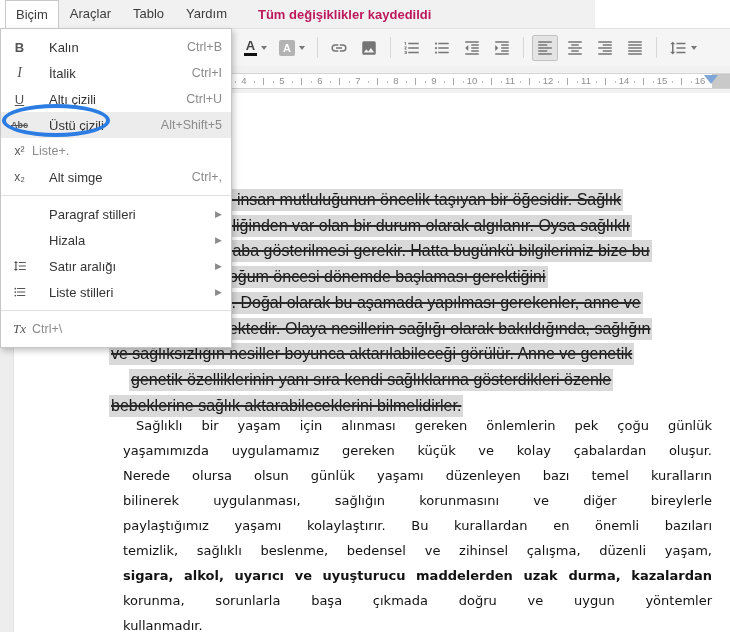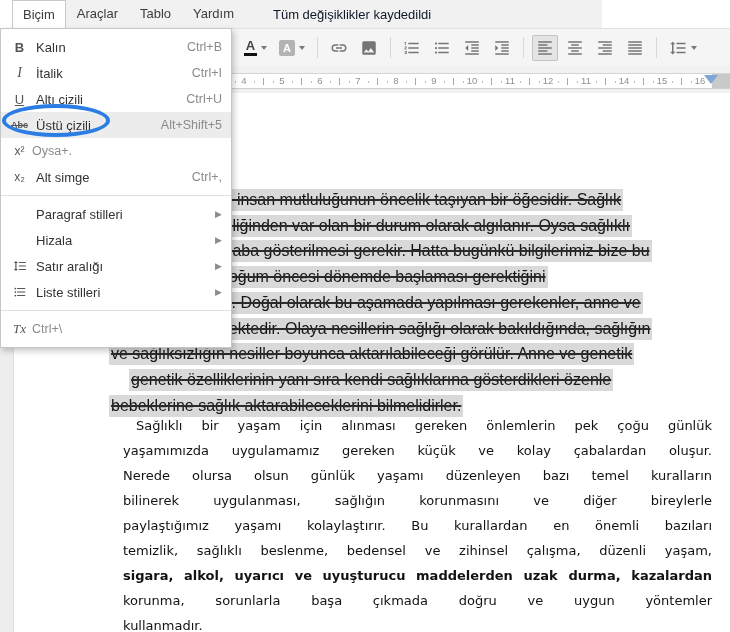--- a/index.html
+++ b/index.html
@@ -5,30 +5,30 @@
   * { box-sizing: border-box; margin: 0; padding: 0; }
   html,body { width: 730px; height: 632px; }
   body {
     position: relative; overflow: hidden; background: #fff;
     font-family: "Liberation Sans", sans-serif;
     -webkit-font-smoothing: antialiased;
   }
 
   
   .menubar {
-    position: absolute; left:12px; top:0; width:590px; height:28px;
+    position: absolute; left:5px; top:0; width:590px; height:28px;
     background:#f1f1f1; display:flex; align-items:center; z-index:5;
     font-size:13px; color:#3c3c3c;
   }
   .menu-tab { padding:0 11px; height:28px; line-height:28px; cursor:default; }
   .menu-tab.active {
     background:#fff; border:1px solid #c9c9c9; border-bottom:none;
     padding:0 10px;
   }
-  .statusmsg { margin-left:28px; color:#0f172a; font-size:13px; }
+  .statusmsg { margin-left:20px; color:#be185d; font-size:13px;font-weight:bold; }
 
   
   .toolbar {
     position: absolute; left:0; top:28px; width:730px; height:38px;
     background:#f5f5f5; border-top:1px solid #e2e2e2;
     display:flex; align-items:center; padding-left:238px; z-index:1;
   }
   .tb-btn {
     height:26px; min-width:26px; margin:0 2px; padding:0 3px;
     display:flex; align-items:center; justify-content:center;
@@ -87,21 +87,21 @@
   
   .popup {
     position:absolute; left:0; top:28px; width:232px;
     background:#fff; border:1px solid #c6c6c6;
     box-shadow:2px 3px 6px rgba(0,0,0,.22);
     padding:5px 0; z-index:10; font-size:13px; color:#333;
   }
   .fm-row { height:26px; display:flex; align-items:center; padding:0 9px 0 6px; cursor:default; }
   .fm-row.hl { background:#ececec; }
   .fm-ic { width:25px; display:flex; justify-content:center; align-items:center; color:#555; flex:none; }
-  .fm-lab { flex:1; margin-left:4px; }
+  .fm-lab { flex:1; margin-left:17px; }
   .fm-sc { color:#8b8b8b; font-size:12.5px; }
   .fm-arr { color:#8b8b8b; font-size:9px; }
   .fm-divider { height:1px; background:#e0e0e0; margin:5px 0; }
 
   .bold-icon { font-weight:bold; font-size:13px; }
   .italic-icon { font-family:"Liberation Serif", serif; font-style:italic; font-size:14px; }
   .underline-icon { text-decoration:underline; font-size:13px; }
   .strikethrough-icon { font-size:9px; font-weight:bold; text-decoration:line-through; }
   .superscript-icon, .subscript-icon { font-size:12px; }
   .clear-formatting-icon { font-family:"Liberation Serif", serif; font-style:italic; font-size:13px; }
@@ -334,21 +334,21 @@
       <span class="fm-ic">
         <span class="strikethrough-icon">Abc</span>
       </span>
       <span class="fm-lab">Üstü çizili</span>
       <span class="fm-sc">Alt+Shift+5</span>
     </div>
     <div class="fm-row">
       <span class="fm-ic">
         <span class="superscript-icon">x²</span>
       </span>
-      <span class="fm-sc">Oysa+.</span>
+      <span class="fm-sc">Liste+.</span>
     </div>
     <div class="fm-row">
       <span class="fm-ic">
         <span class="subscript-icon">x₂</span>
       </span>
       <span class="fm-lab">Alt simge</span>
       <span class="fm-sc">Ctrl+,</span>
     </div>
     <div class="fm-divider"></div>
     <div class="fm-row">

